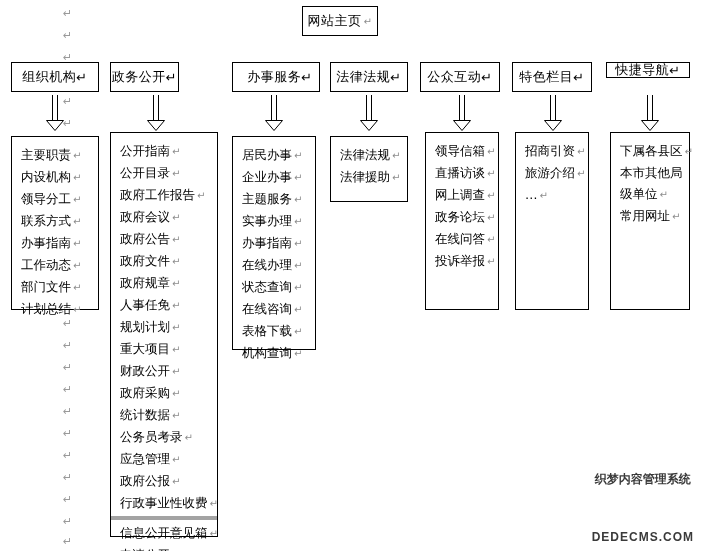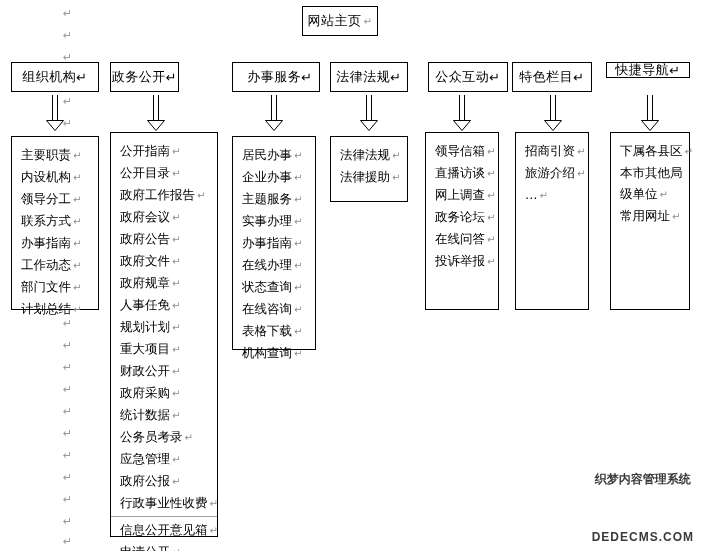--- a/index.html
+++ b/index.html
@@ -25,21 +25,21 @@
 
   
   .panel{padding:7px 0 8px 0;}
   .panel .li{
     font-size:12.5px;
     line-height:21px;
     padding-left:9px;
     white-space:nowrap;
     position:relative;
   }
-  .panel .li.divider{border-top:1px solid #a3a3a3;margin-top:2px;padding-top:2px;}
+  .panel .li.divider{border-top:4px solid #a3a3a3;margin-top:2px;padding-top:2px;}
   .panel .li .pil{color:#8d8d8d;font-size:10px;margin-left:2px;}
 
   
   .pilcrow{
     position:absolute;
     color:#9a9a9a;
     font-size:11px;
     line-height:11px;
     user-select:none;
   }
@@ -192,21 +192,21 @@
         <div class="li"><span>机构查询</span><span class="pil">↵</span></div>
       </div>
       <div class="box node" style="left: 330px; top: 62px; width: 78px; height: 30px;">
         <span class="txt">法律法规</span>
         <span class="pil">↵</span>
       </div>
       <div class="box panel" style="left: 330px; top: 136px; width: 78px; height: 66px;">
         <div class="li"><span>法律法规</span><span class="pil">↵</span></div>
         <div class="li"><span>法律援助</span><span class="pil">↵</span></div>
       </div>
-      <div class="box node" style="left: 420px; top: 62px; width: 80px; height: 30px; margin-left: 8px;">
+      <div class="box node" style="left: 420px; top: 62px; width: 80px; height: 30px;">
         <span class="txt">公众互动</span>
         <span class="pil">↵</span>
       </div>
       <div class="box panel" style="left: 425px; top: 132px; width: 74px; height: 178px;">
         <div class="li"><span>领导信箱</span><span class="pil">↵</span></div>
         <div class="li"><span>直播访谈</span><span class="pil">↵</span></div>
         <div class="li"><span>网上调查</span><span class="pil">↵</span></div>
         <div class="li"><span>政务论坛</span><span class="pil">↵</span></div>
         <div class="li"><span>在线问答</span><span class="pil">↵</span></div>
         <div class="li"><span>投诉举报</span><span class="pil">↵</span></div>

